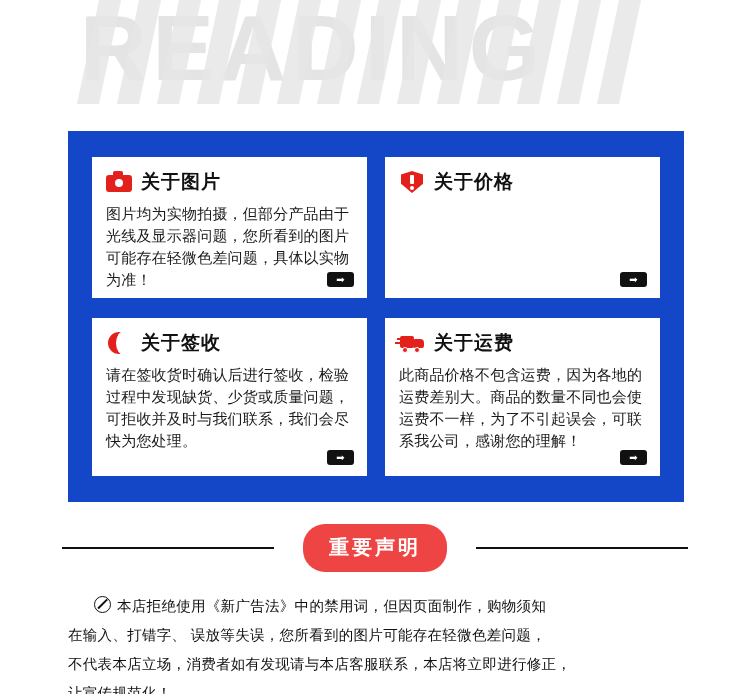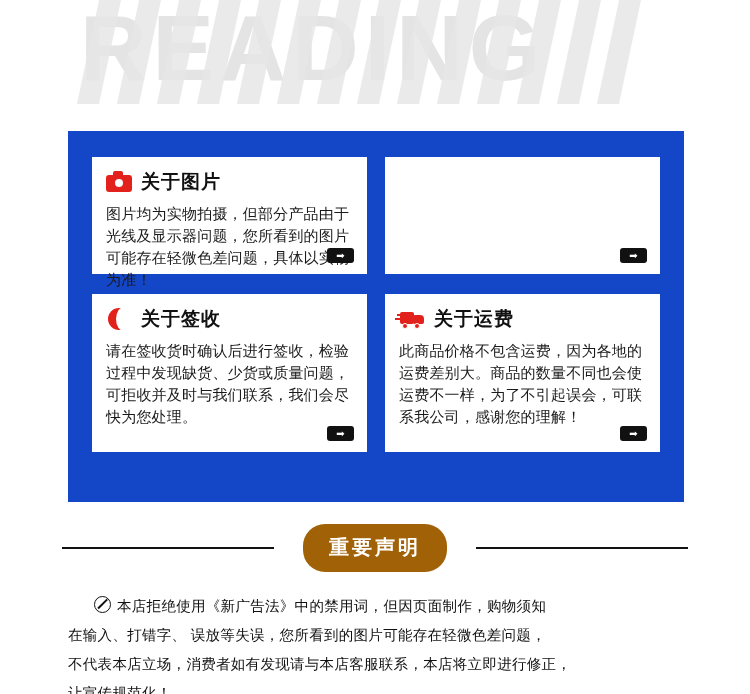--- a/index.html
+++ b/index.html
@@ -104,21 +104,21 @@
     flex-wrap: wrap;
     gap: 20px 18px;
   }
   .card {
     width: 275px;
     background: #ffffff;
     padding: 12px 14px 10px 14px;
     box-sizing: border-box;
     position: relative;
   }
-  .card-row1 { height: 117px; }
+  .card-row1 { height: 141px; }
   .card-row2 { height: 158px; }
   .card-head {
     display: flex;
     align-items: center;
     gap: 9px;
     margin-bottom: 8px;
   }
   .card-title {
     font-size: 19px;
     font-weight: bold;
@@ -223,21 +223,21 @@
     background: #111111;
     width: 212px;
   }
   .declare-line.left { left: 62px; }
   .declare-line.right { right: 62px; }
   .declare-badge {
     position: absolute;
     top: 0px;
     left: 50%;
     transform: translateX(-50%);
-    background: #a16207;
+    background: #ef4444;
     color: #ffffff;
     font-size: 20px;
     font-weight: bold;
     letter-spacing: 3px;
     padding: 10px 26px 11px 26px;
     border-radius: 22px;
     white-space: nowrap;
   }
   .declare-body {
     position: absolute;
@@ -301,20 +301,28 @@
             <span class="body"></span>
             <span class="lens"></span>
         </span>
         <span class="card-title">关于图片</span>
       </div>
       <div class="card-body">图片均为实物拍摄，但部分产品由于光线及显示器问题，您所看到的图片可能存在轻微色差问题，具体以实物为准！</div>
       <div class="arrow-btn">➡</div>
     </div>
 
     <div class="card card-row1">
+      <div class="card-head">
+        <span class="icon ic-shield">
+          <span class="sh"></span>
+            <span class="bang"></span>
+            <span class="dot"></span>
+        </span>
+        <span class="card-title">关于价格</span>
+      </div>
       <div class="arrow-btn">➡</div>
     </div>
 
     <div class="card card-row2">
       <div class="card-head">
         <span class="icon ic-moon">
           <span class="circ"></span>
             <span class="cut"></span>
         </span>
         <span class="card-title">关于签收</span>

